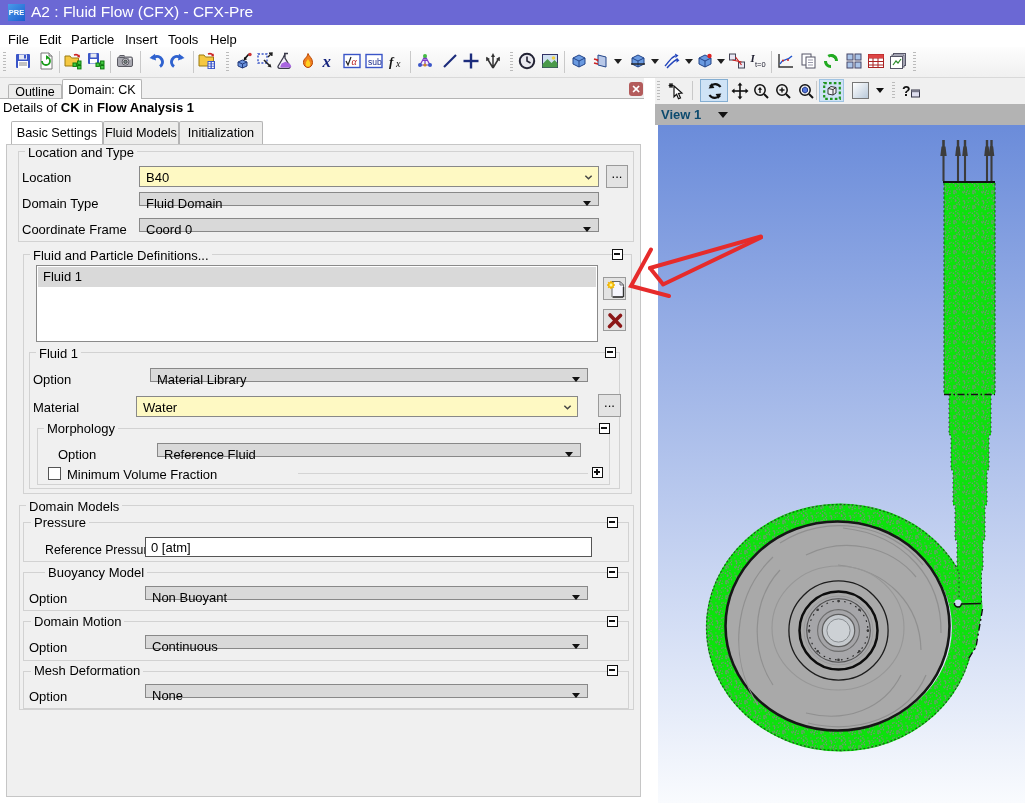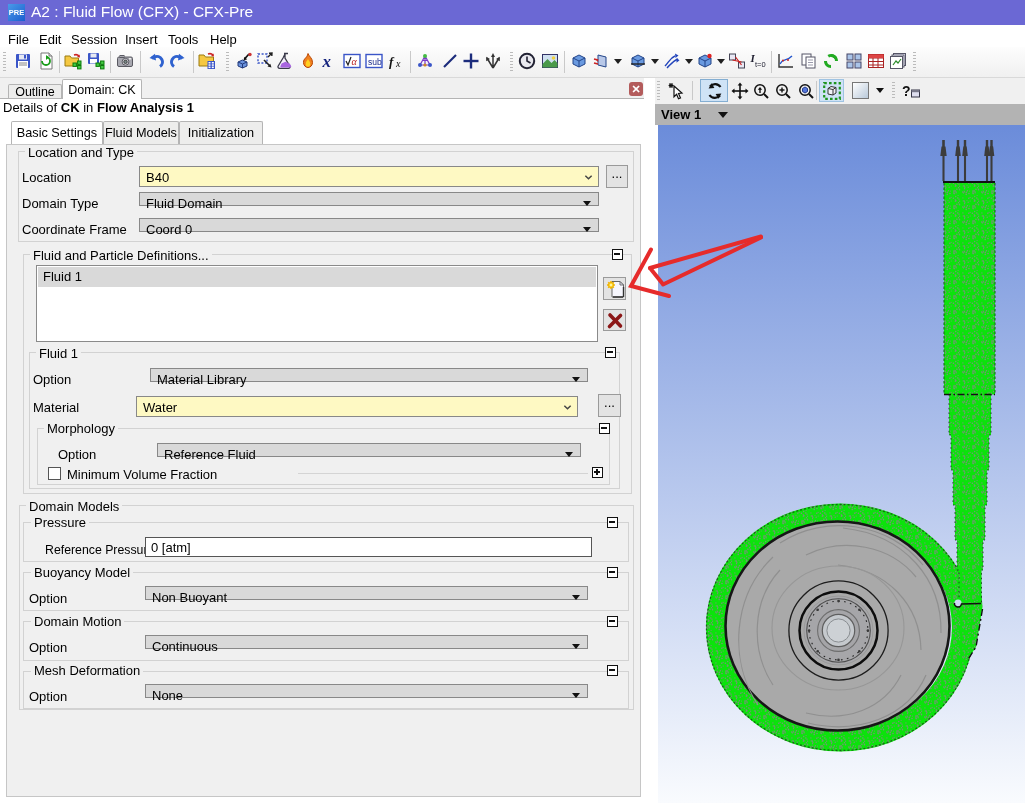--- a/index.html
+++ b/index.html
@@ -48,35 +48,35 @@
 .btn{position:absolute;background:#e3e3e3;border:1px solid #9a9a9a;}
 .minusbox{position:absolute;width:11px;height:11px;border:1.2px solid #111;background:#fff;}
 .minusbox::after{content:"";position:absolute;left:1px;top:3px;width:6px;height:2px;background:#111;}
 .plusbox{position:absolute;width:11px;height:11px;border:1.2px solid #111;background:#fff;}
 .plusbox::after{content:"";position:absolute;left:1px;top:3px;width:6px;height:2px;background:#111;}
 .plusbox::before{content:"";position:absolute;left:3px;top:1px;width:2px;height:6px;background:#111;}
 
 #splitter{left:644px;top:78px;width:14px;height:725px;background:#fff;}
 
 #vtoolbar{left:655px;top:78px;width:370px;height:26px;background:#f0f0f0;}
-#viewbar{left:655px;top:104px;width:370px;height:21px;background:#b3b3b3;color:#000000;font-size:13px;font-weight:bold;text-align:right;}
+#viewbar{left:655px;top:104px;width:370px;height:21px;background:#b3b3b3;color:#0c4a6e;font-size:13px;font-weight:bold;text-align:right;}
 #viewport{left:658px;top:125px;width:367px;height:678px;}
 #annot{left:0;top:0;width:1025px;height:803px;pointer-events:none;z-index:50;}
 </style>
 </head>
 <body>
 <div id="page">
   <div class="abs" id="titlebar">
     <div id="prelogo">PRE</div>
     <div class="txt">A2 : Fluid Flow (CFX) - CFX-Pre</div>
   </div>
   <div class="abs" id="menubar">
     <span class="mi" style="left:8px;">File</span>
     <span class="mi" style="left:39px;">Edit</span>
-    <span class="mi" style="left:71px;">Session</span>
+    <span class="mi" style="left:71px;">Particle</span>
     <span class="mi" style="left:125px;">Insert</span>
     <span class="mi" style="left:168px;">Tools</span>
     <span class="mi" style="left:210px;">Help</span>
   </div>
   <div class="abs" id="toolbar">
     <div class="grip" style="left:3px;"></div>
     <span class="ic" style="left:14px;"><svg viewBox="0 0 18 18">
           <rect x="2" y="2" width="14" height="14" rx="1" fill="#3a55c8"></rect>
           <rect x="5" y="2.5" width="8" height="5" fill="#e6e9f2"></rect>
           <rect x="10" y="3" width="2" height="3.5" fill="#3a55c8"></rect>
@@ -408,21 +408,21 @@
 
     <div class="gbox" style="left:19px;top:505px;width:615px;height:205px;"></div>
     <div class="glab" style="left:26px;top:499px;">Domain Models</div>
     <div class="gbox" style="left:23px;top:522px;width:606px;height:40px;"></div>
     <div class="glab" style="left:31px;top:515px;">Pressure</div>
     <div class="minusbox" style="left:607px;top:517px;"></div>
     <div class="lbl" style="left:45px;top:543px;font-size:12.3px;">Reference Pressure</div>
     <div style="position:absolute;left:145px;top:537px;width:447px;height:20px;background:#fff;border:1px solid #555;"></div>
     <div class="lbl" style="left:151px;top:540px;">0 [atm]</div>
     <div class="gbox" style="left:23px;top:572px;width:606px;height:39px;"></div>
-    <div class="glab" style="left:31px;top:565px;text-align:center;">Buoyancy Model</div>
+    <div class="glab" style="left:45px;top:565px;text-align:center;">Buoyancy Model</div>
     <div class="minusbox" style="left:607px;top:567px;"></div>
     <div class="lbl" style="left:29px;top:591px;">Option</div>
     <div class="combo" style="left:145px;top:586px;width:443px;">
         <span class="ctext">Non Buoyant</span>
         <span class="carr"></span>
       </div>
     <div class="gbox" style="left:23px;top:621px;width:606px;height:40px;"></div>
     <div class="glab" style="left:31px;top:614px;">Domain Motion</div>
     <div class="minusbox" style="left:607px;top:616px;"></div>
     <div class="lbl" style="left:29px;top:640px;">Option</div>

